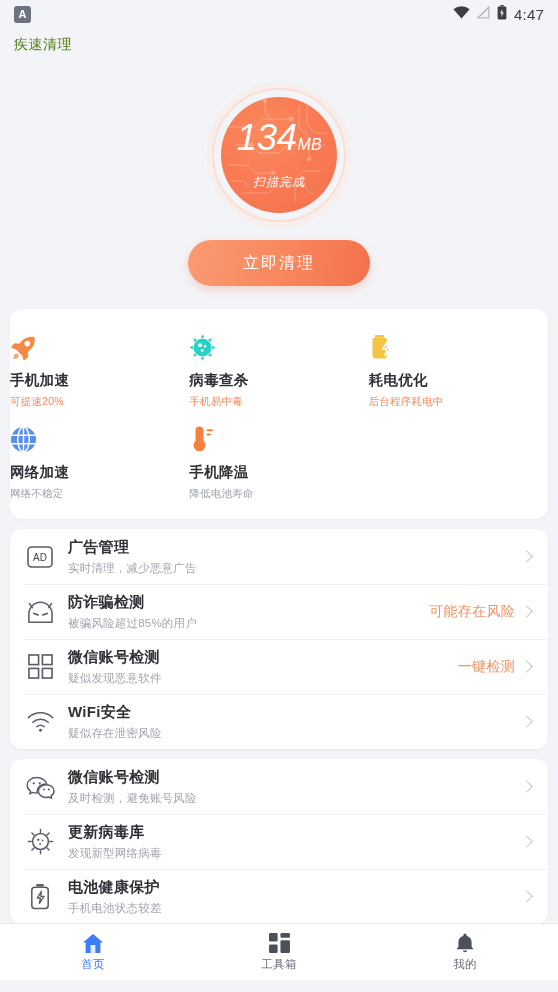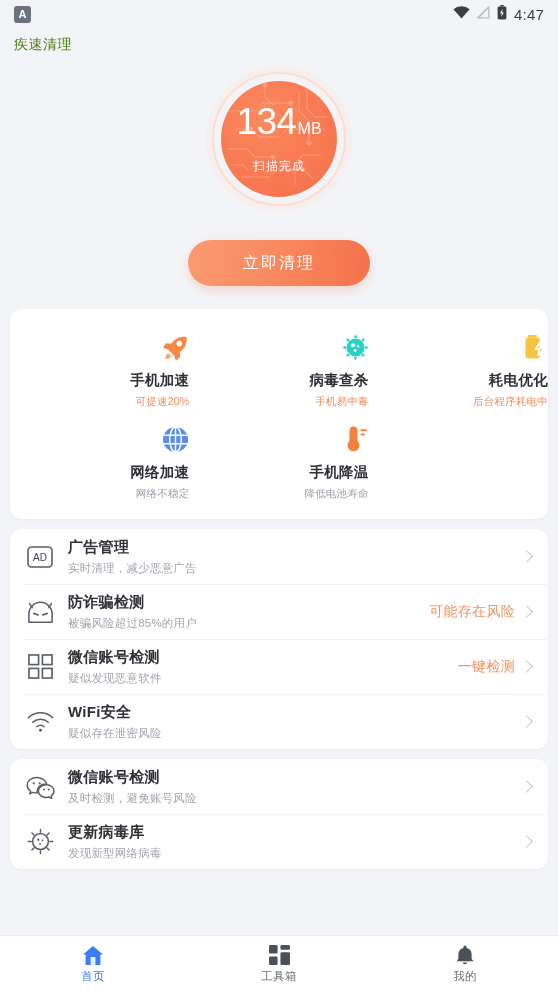--- a/index.html
+++ b/index.html
@@ -27,21 +27,21 @@
 
   
   .page-title {
     padding: 8px 14px 0 14px;
     font-size: 14px; color: #4d7c0f; letter-spacing: .5px;
   }
 
   
   .scan-wrap {
     margin-top: 18px; height: 150px;
-    display: flex; align-items: flex-start; justify-content: center;
+    display: flex; align-items: flex-end; justify-content: center; font-style: italic;
   }
   .scan-outer {
     width: 134px; height: 134px; border-radius: 50%;
     border: 2px solid #fbded0;
     display: flex; align-items: center; justify-content: center;
     box-shadow: 0 0 0 6px rgba(252,233,224,.45);
     position: relative;
   }
   .scan-inner {
     width: 116px; height: 116px; border-radius: 50%;
@@ -72,21 +72,21 @@
   }
 
   
   .card {
     background: #fff; border-radius: 12px; margin: 0 10px 10px 10px;
     box-shadow: 0 1px 3px rgba(40,50,80,.045);
   }
   .features { margin-top: 23px; padding: 14px 0 12px 0; }
   .feat-row { display: flex; }
   .feat-cell {
-    flex: 1; display: flex; flex-direction: column; align-items: flex-end;
+    flex: 1; display: flex; flex-direction: column; align-items: flex-start;
     padding: 9px 0 6px 0; cursor: pointer;
   }
   .feat-icon { height: 30px; display: flex; align-items: center; justify-content: center; }
   .feat-name { font-size: 14.5px; color: #2f3137; font-weight: bold; margin-top: 9px; letter-spacing: .3px; }
   .feat-sub { font-size: 10.5px; margin-top: 5px; letter-spacing: .2px; }
   .sub-warn { color: #f58a5c; }
   .sub-mute { color: #9b9ea8; }
 
   
   .list-card { padding: 0 0; }
@@ -105,21 +105,21 @@
   }
   .row-text { flex: 1; display: flex; flex-direction: column; justify-content: center; }
   .row-title { font-size: 15px; color: #2f3137; font-weight: bold; letter-spacing: .3px; }
   .row-sub { font-size: 11.5px; color: #a2a5ae; margin-top: 4px; letter-spacing: .2px; }
   .row-status { font-size: 14px; color: #f2915f; margin-right: 7px; letter-spacing: .3px; }
   .chev { width: 9px; height: 9px; border-right: 1.6px solid #c2c5ce; border-top: 1.6px solid #c2c5ce;
           transform: rotate(45deg); margin-right: 3px; }
 
   
   .tabbar {
-    position: absolute; left: 0; bottom: 0; width: 558px; height: 57px;
+    position: absolute; left: 0; bottom: 12px; width: 558px; height: 57px;
     background: #fff; border-top: 1px solid #ebecf0;
     display: flex; align-items: center;
   }
   .tab { flex: 1; display: flex; flex-direction: column; align-items: center; cursor: pointer; }
   .tab-ic { height: 22px; display: flex; align-items: center; justify-content: center; }
   .tab-label { font-size: 11.5px; margin-top: 3px; color: #6a6d77; letter-spacing: .3px; }
   .tab.active .tab-label { color: #3b7df6; }
 </style>
 </head>
 <body>
@@ -375,20 +375,35 @@
         </svg>
       </div>
       <div class="row-text">
         <div class="row-title">更新病毒库</div>
         <div class="row-sub">发现新型网络病毒</div>
       </div>
       <div class="row-status"></div>
       <div class="chev"></div>
     </div>
 
+    <div class="row">
+      <div class="row-icon">
+        <svg width="22" height="27" viewBox="0 0 22 28">
+          <rect x="7" y="1" width="8" height="2.6" rx="1" fill="#5a5e69"></rect>
+          <rect x="2.5" y="4.4" width="17" height="22" rx="3" fill="none" stroke="#5a5e69" stroke-width="1.6"></rect>
+          <path d="M12.4 8.6 8.2 15.6h3.2l-1 5.6 4.8-7.4h-3.3z" fill="none" stroke="#5a5e69" stroke-width="1.4" stroke-linejoin="round"></path>
+        </svg>
+      </div>
+      <div class="row-text">
+        <div class="row-title">电池健康保护</div>
+        <div class="row-sub">手机电池状态较差</div>
+      </div>
+      <div class="row-status"></div>
+      <div class="chev"></div>
+    </div>
   </div>
 
   <div class="tabbar">
 
     <div class="tab active">
       <div class="tab-ic">
         <svg width="22" height="21" viewBox="0 0 22 21">
           <path d="M11 1 1 9.4h2.6V20h14.8V9.4H21z" fill="#3b7df6"></path>
           <rect x="8.6" y="12" width="4.8" height="8" fill="#fff" opacity=".85"></rect>
         </svg>

